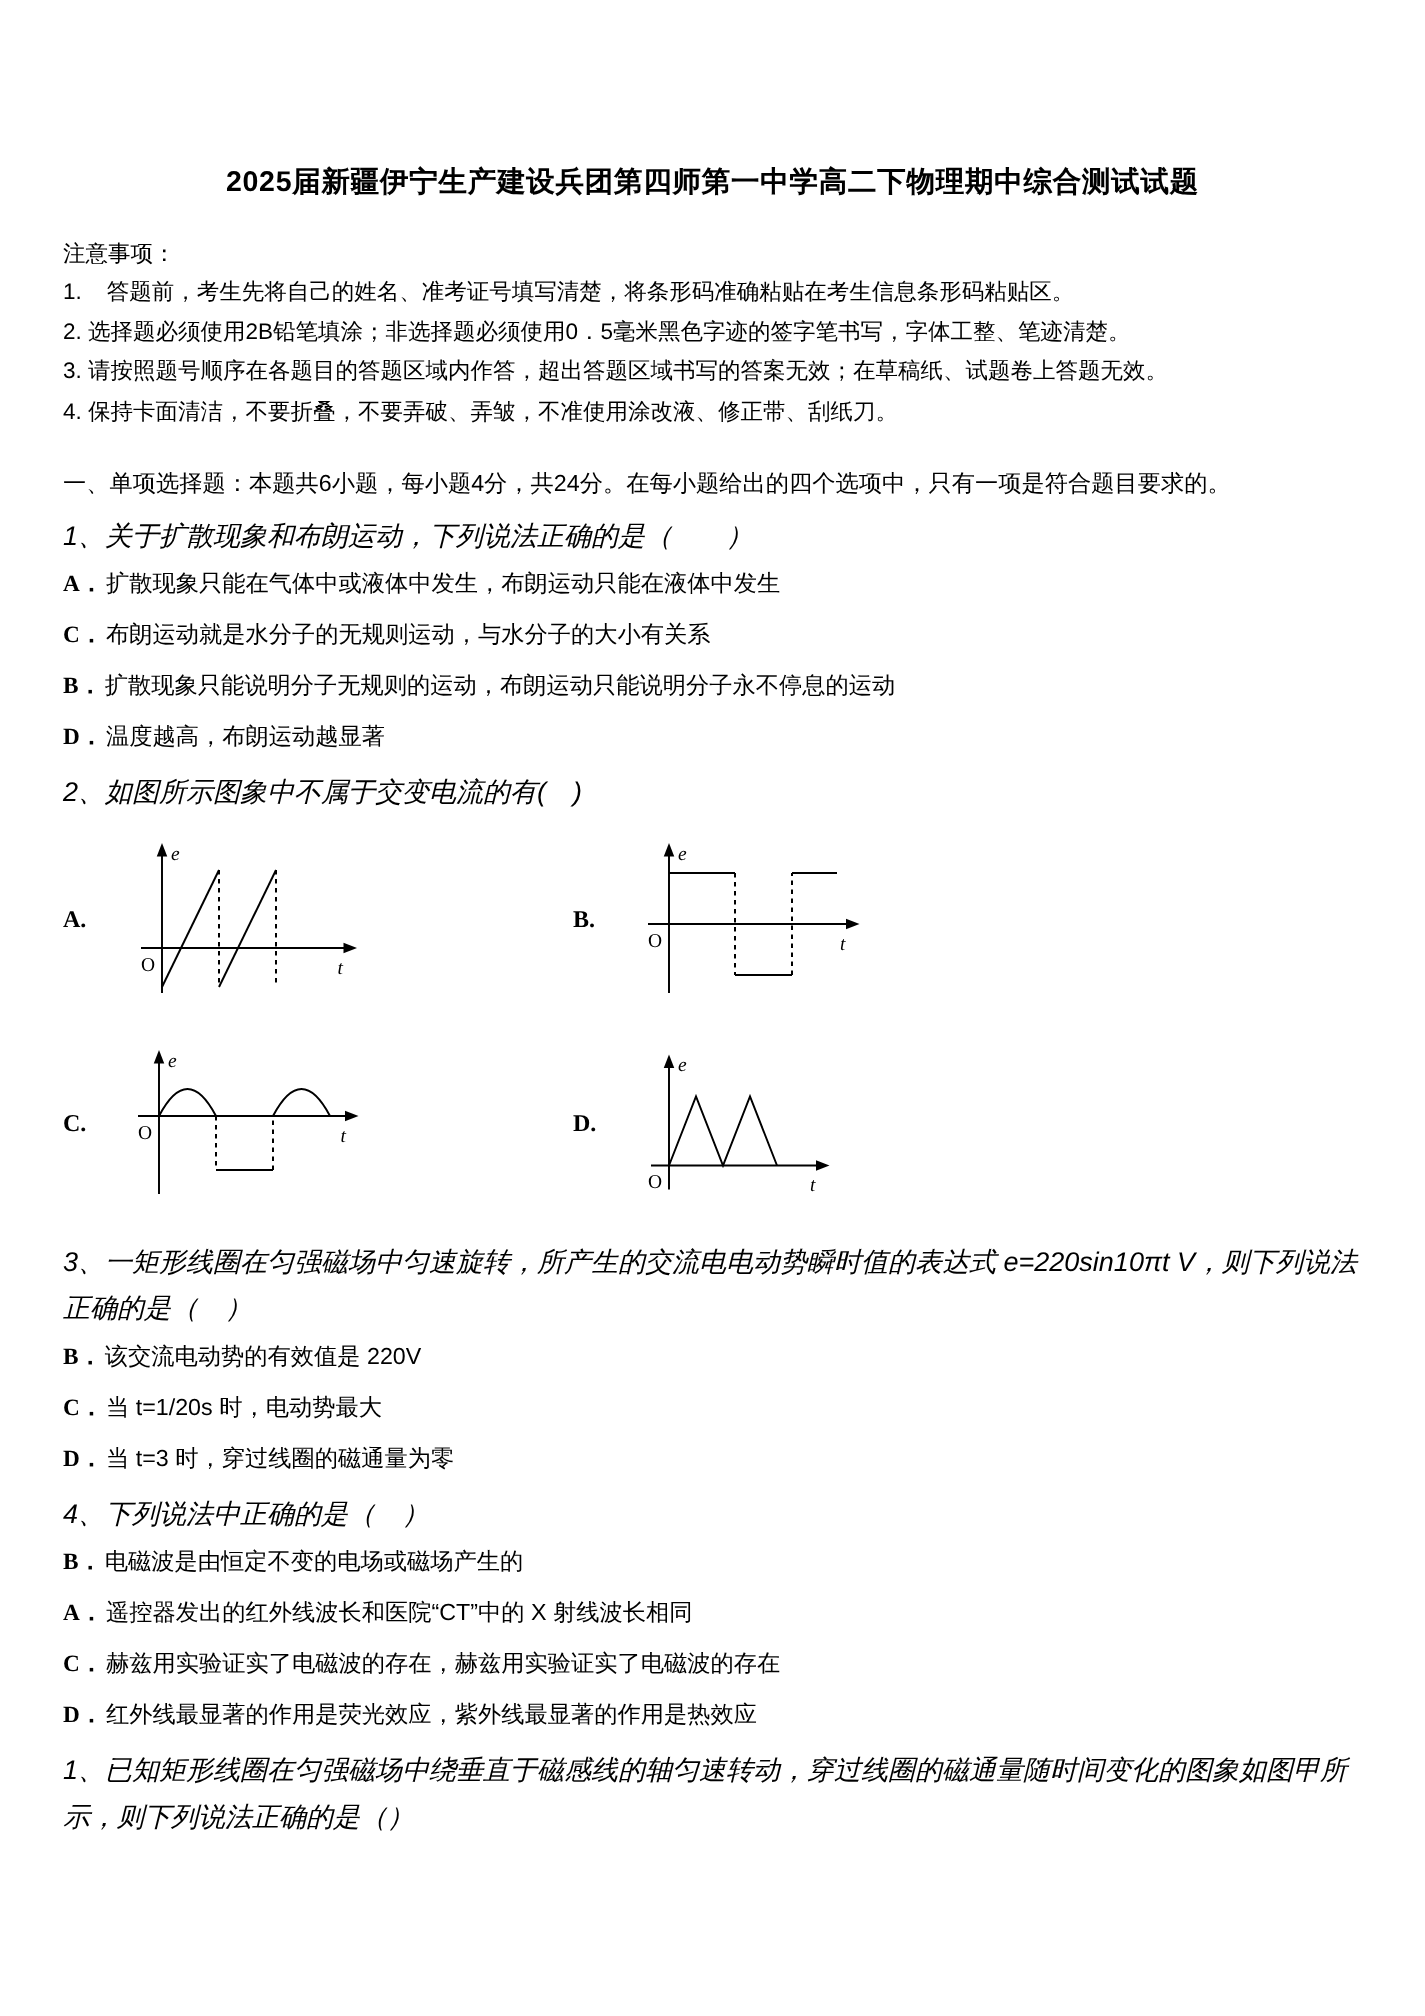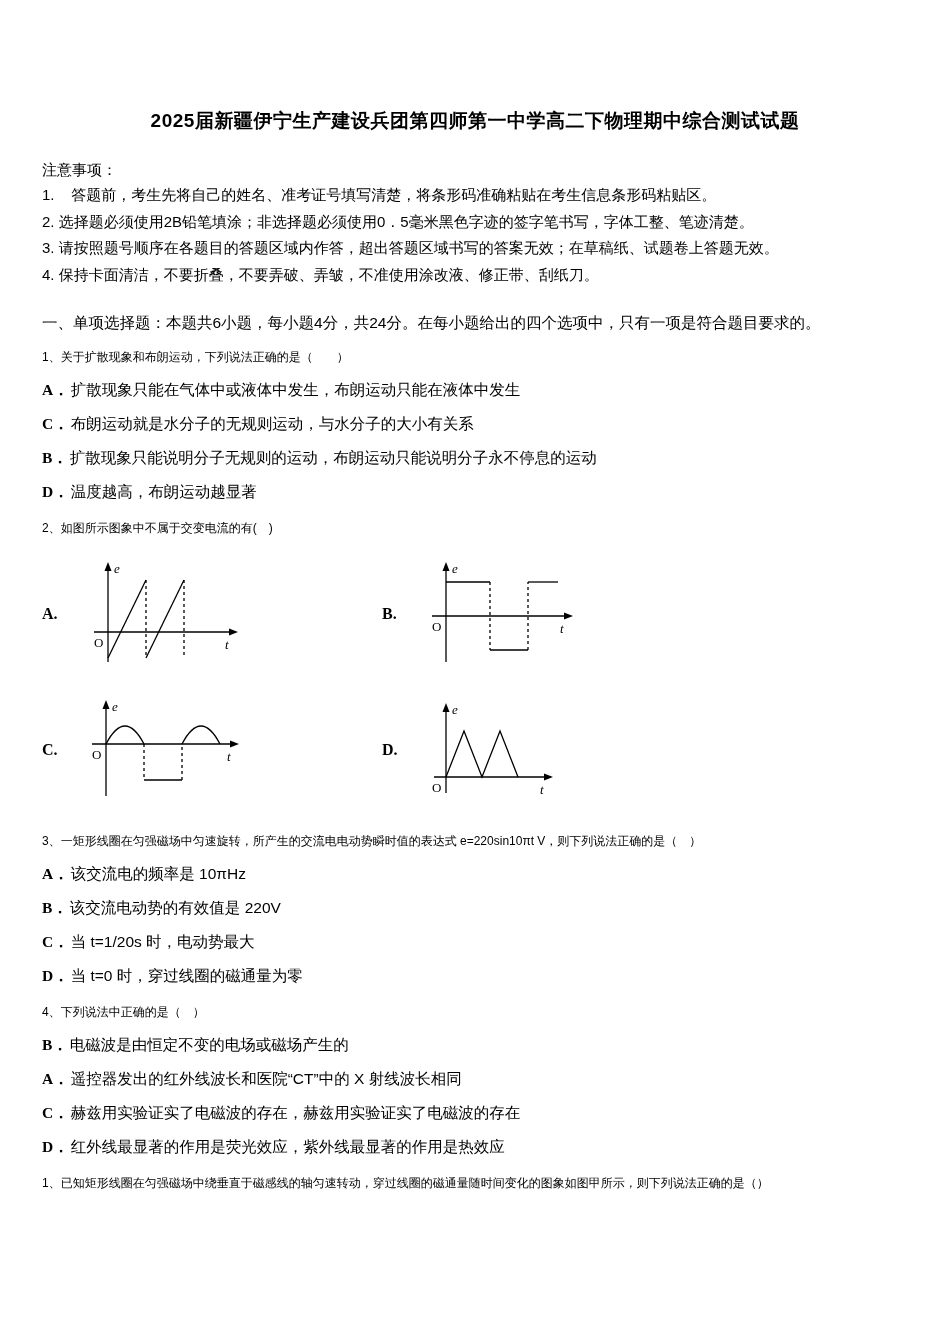--- a/index.html
+++ b/index.html
@@ -9,21 +9,21 @@
     padding:108px 42px 40px 42px; background:#fff;
   }
   .title {
     font-size:19px; font-weight:bold; text-align:center;
     margin:0 0 24px 0; letter-spacing:0.5px;
   }
   .notice-heading { font-size:15px; line-height:24px; }
   .notice-item { font-size:15px; line-height:26.5px; white-space:pre-wrap; }
   .section-heading { font-size:15.5px; line-height:30px; margin-top:20px; }
   .question { margin:0; }
-  .stem { font-size:12px; line-height:31px; margin-top:4px; }
+  .stem { font-size:18px; line-height:31px; margin-top:4px;font-style:italic; }
   .option { font-size:15.5px; line-height:34px; }
   .letter { font-weight:bold; font-family:"Liberation Serif", serif; margin-right:2px; }
   .graphs {
     display:grid; grid-template-columns:340px 340px;
     row-gap:26px; margin:14px 0 22px 0;
   }
   .graph-cell { display:flex; align-items:center; gap:12px; }
   .graph-label {
     width:30px; font-weight:bold; font-size:16px;
     font-family:"Liberation Serif", serif;
@@ -133,24 +133,23 @@
           <text class="sv-ital" x="116" y="95">t</text>
           <polyline points="22,78 40,32 58,78 76,32 94,78"></polyline>
         </svg>
       </div>
 
     </div>
   </div>
 
   <div class="question">
     <div class="stem">3、一矩形线圈在匀强磁场中匀速旋转，所产生的交流电电动势瞬时值的表达式 e=220sin10πt V，则下列说法正确的是（　）</div>
-    <div class="option"><span class="letter">A．</span><span>该交流电的频率是 10πHz</span></div>
     <div class="option"><span class="letter">B．</span><span>该交流电动势的有效值是 220V</span></div>
     <div class="option"><span class="letter">C．</span><span>当 t=1/20s 时，电动势最大</span></div>
-    <div class="option"><span class="letter">D．</span><span>当 t=0 时，穿过线圈的磁通量为零</span></div>
+    <div class="option"><span class="letter">D．</span><span>当 t=3 时，穿过线圈的磁通量为零</span></div>
   </div>
 
   <div class="question">
     <div class="stem">4、下列说法中正确的是（　）</div>
     <div class="option"><span class="letter">B．</span><span>电磁波是由恒定不变的电场或磁场产生的</span></div>
     <div class="option"><span class="letter">A．</span><span>遥控器发出的红外线波长和医院“CT”中的 X 射线波长相同</span></div>
     <div class="option"><span class="letter">C．</span><span>赫兹用实验证实了电磁波的存在，赫兹用实验证实了电磁波的存在</span></div>
     <div class="option"><span class="letter">D．</span><span>红外线最显著的作用是荧光效应，紫外线最显著的作用是热效应</span></div>
   </div>
 

